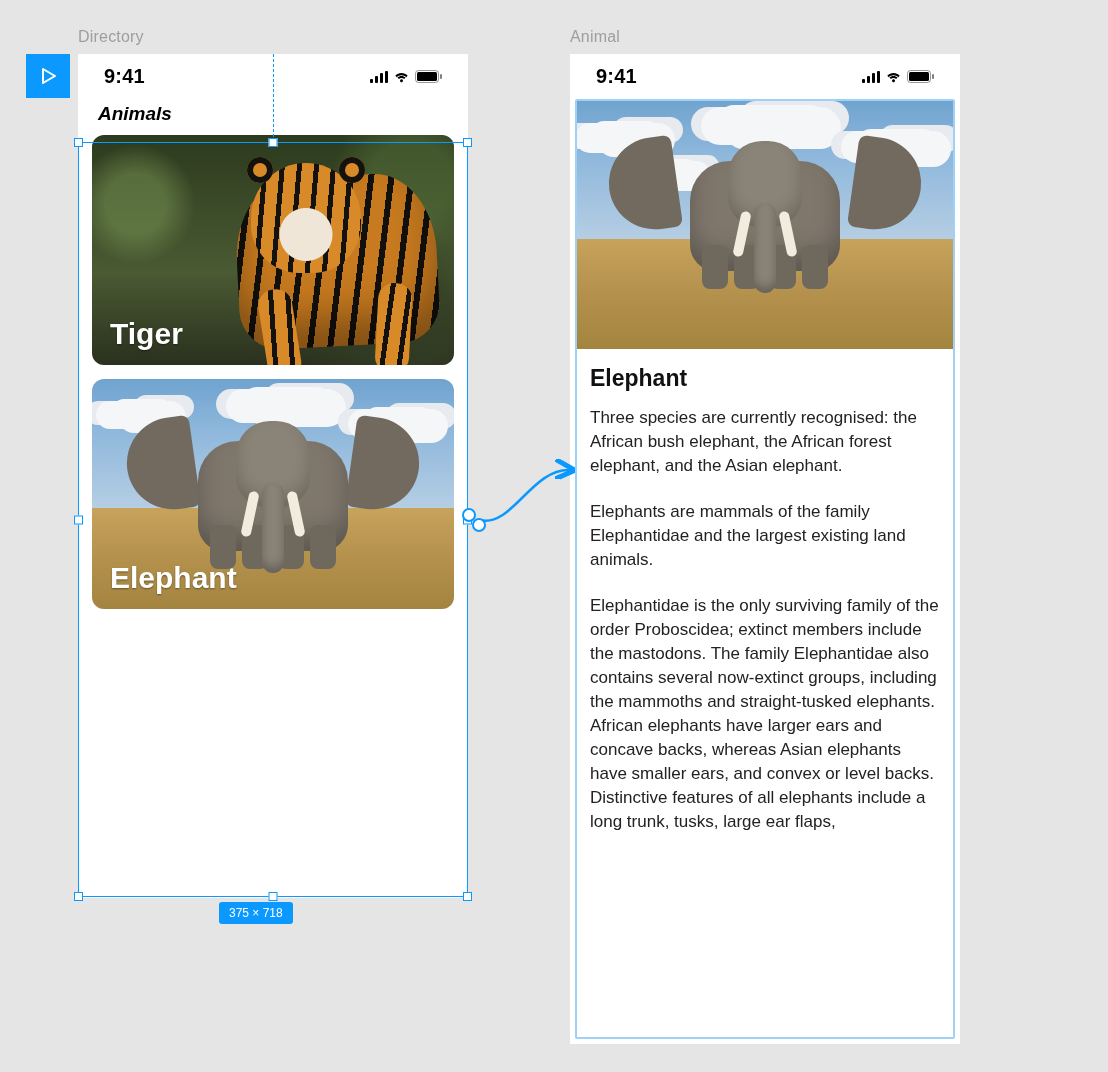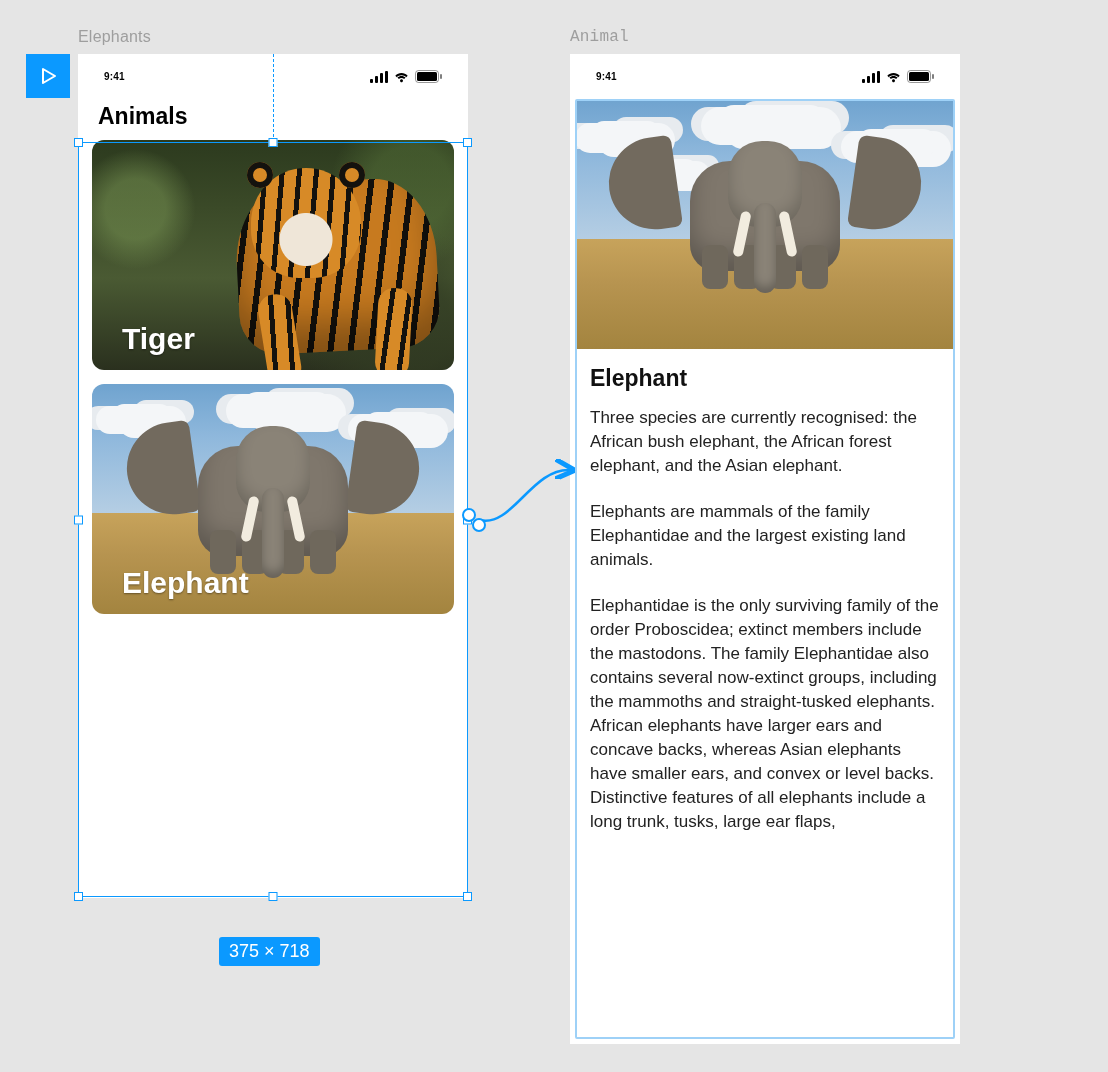--- a/index.html
+++ b/index.html
@@ -14,73 +14,74 @@
   }
 
   
   .frame-label {
     position: absolute;
     font-size: 16px;
     color: #9e9e9e;
     letter-spacing: 0.2px;
   }
   .frame-label.directory { left: 78px; top: 28px; }
-  .frame-label.animal    { left: 570px; top: 28px; font-family: Liberation Mono, monospace; }
+  .frame-label.animal    { left: 570px; top: 28px; }
 
   
   .phone {
     position: absolute;
     width: 390px;
     background: #ffffff;
   }
   .phone.directory { left: 78px; top: 54px; height: 844px; }
   .phone.animal    { left: 570px; top: 54px; height: 990px; }
 
   .status-bar {
     height: 45px;
     display: flex;
     align-items: center;
     justify-content: space-between;
     padding: 0 26px 0 26px;
   }
   .status-time {
-    font-size: 10px;
+    font-size: 20px;
     font-weight: 600;
     color: #000;
     letter-spacing: 0.2px;
   }
   .status-icons {
     display: flex;
     align-items: center;
     gap: 5px;
   }
 
   .page-title {
-    font-size: 23px;
+    font-size: 19px;
     font-weight: 700;
     color: #000;
     padding: 4px 20px 10px 20px;
+    font-style: italic;
   }
 
   .card-list {
     padding: 0 14px;
     display: flex;
     flex-direction: column;
     gap: 14px;
   }
   .card {
     position: relative;
     width: 362px;
     height: 230px;
     border-radius: 12px;
     overflow: hidden;
   }
   .card-title {
     position: absolute;
-    left: 30px;
+    left: 18px;
     bottom: 14px;
     color: #fff;
     font-size: 30px;
     font-weight: 700;
     text-shadow: 0 1px 2px rgba(0,0,0,0.4);
   }
 
   
   .card.tiger .art,
   .card.elephant .art,
@@ -207,26 +208,25 @@
     width: 0;
     border-left: 1px dashed #0b99ff;
   }
   .guide-v { left: 273px; } 
 
   .size-badge {
     position: absolute;
     left: 219px; top: 902px;
     background: #0b99ff;
     color: #fff;
-    font-size: 18px;
+    font-size: 12px;
     font-weight: 500;
     padding: 4px 10px;
     border-radius: 3px;
     white-space: nowrap;
-    margin-top: 35px;
   }
 
   
   .play-btn {
     position: absolute;
     left: 26px; top: 54px;
     width: 44px; height: 44px;
     background: #0b99ff;
     display: flex; align-items:center; justify-content:center;
   }
@@ -285,21 +285,21 @@
   .noodle-dot.a { left: 0px;  top: 50px; }
   .noodle-dot.b { left: 10px; top: 60px; }
 
   
   .sig-svg, .wifi-svg, .batt-svg { display:block; }
 
 </style>
 </head>
 <body>
 
-<div class="frame-label directory">Elephants</div>
+<div class="frame-label directory">Directory</div>
 <div class="frame-label animal">Animal</div>
 
 <div class="play-btn">
   <svg width="20" height="20" viewBox="0 0 20 20">
     <polygon points="5,3 17,10 5,17" fill="none" stroke="#fff" stroke-width="2" stroke-linejoin="round"></polygon>
   </svg>
 </div>
 
 <div class="phone directory">
   <div class="status-bar">

